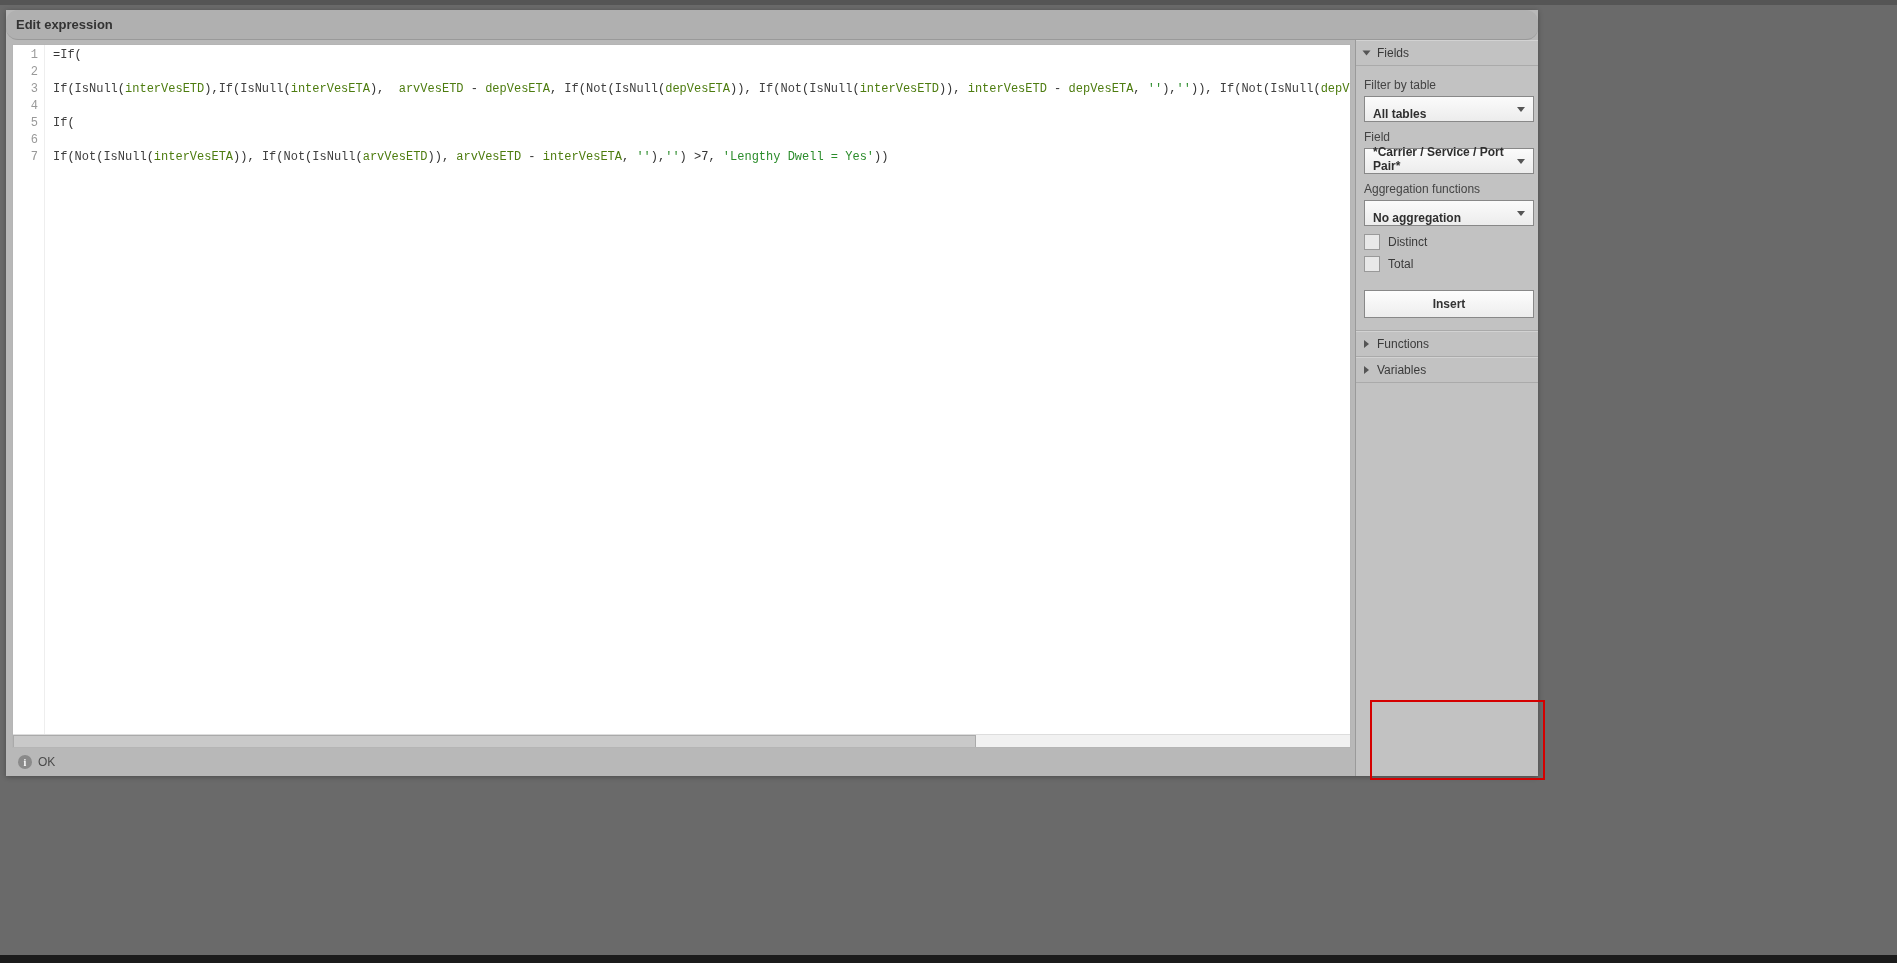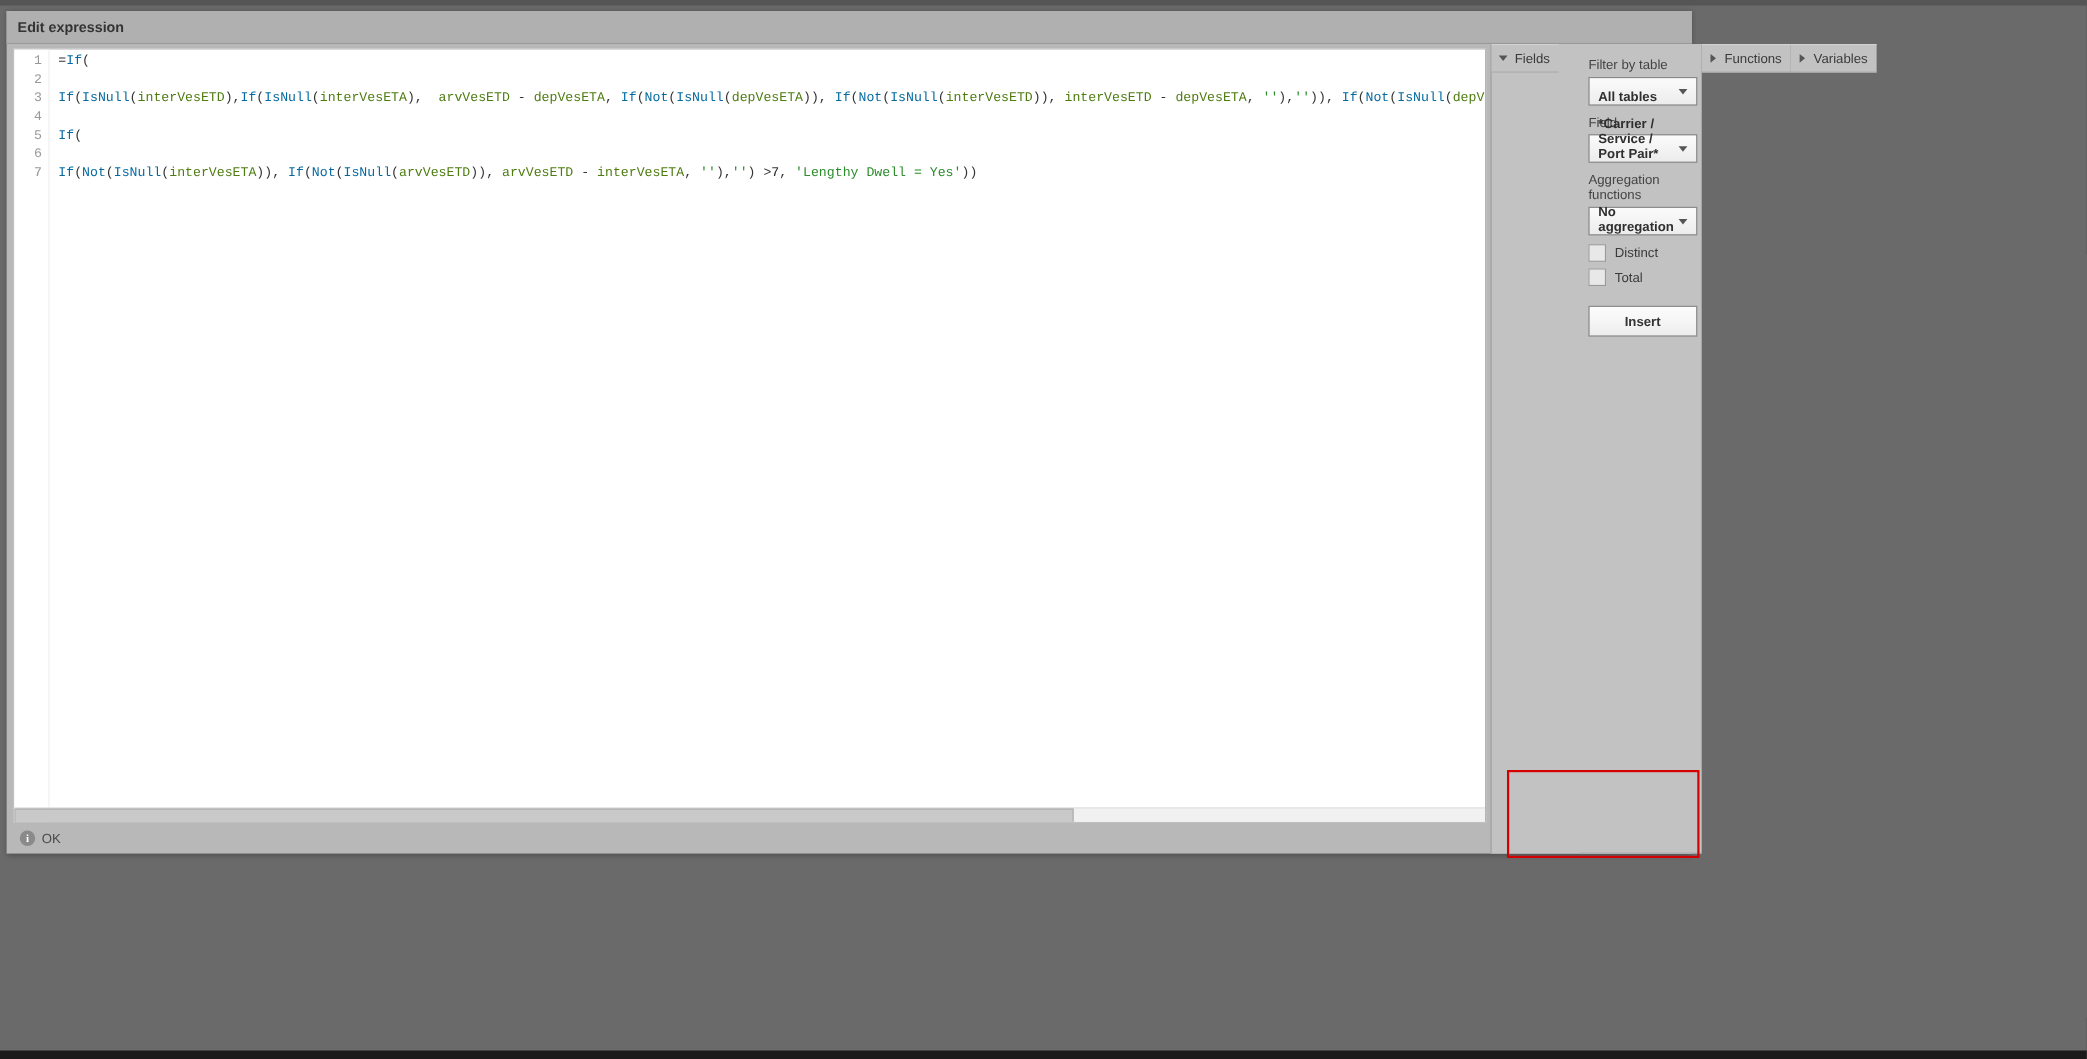--- a/index.html
+++ b/index.html
@@ -29,20 +29,21 @@
   .dialog-titlebar {
     height: 30px;
     background: #b0b0b0;
     display: flex;
     align-items: center;
     padding: 0 10px;
     font-size: 13px;
     font-weight: bold;
     color: #333;
     border-bottom: 1px solid #999;
+    border-radius: 12px;
   }
   
   .dialog-body {
     flex: 1;
     display: flex;
     min-height: 0;
   }
   
   .editor-wrap {
     flex: 1;
@@ -79,21 +80,21 @@
     flex: 1;
     font-family: "Courier New", monospace;
     font-size: 12px;
     line-height: 17px;
     padding: 2px 4px 0 8px;
     white-space: pre;
     color: #111;
     overflow: hidden;
   }
   .op { color: #333; }
-  .fn { color: #0369a1; }
+  .fn { color: #404040; }
   .field { color: #4d7c0f; }
   .str { color: #2b8c2b; }
   
   .editor-hscroll {
     position: absolute;
     left: 0; right: 0; bottom: -1px;
     height: 14px;
     background: #f1f1f1;
     border-top: 1px solid #ddd;
     display: flex;
@@ -144,21 +145,21 @@
     font-weight: bold;
     color: #333;
     cursor: pointer;
   }
   
   .side-panel {
     width: 183px;
     background: #c2c2c2;
     border-left: 1px solid #9a9a9a;
     display: flex;
-    flex-direction: row;
+    flex-direction: column;
     font-size: 12px;
     color: #3a3a3a;
   }
   .accordion-header {
     height: 26px;
     display: flex;
     align-items: center;
     padding: 0 8px;
     border-bottom: 1px solid #aaa;
     border-top: 1px solid #d2d2d2;
@@ -170,21 +171,20 @@
     width: 0; height: 0;
     border-top: 4px solid transparent;
     border-bottom: 4px solid transparent;
     border-left: 5px solid #555;
     margin-right: 8px;
   }
   .fields-body {
     padding: 8px 4px 12px 8px;
     background: #c2c2c2;
     border-bottom: 1px solid #aaa;
-    margin-left: 19px;
   }
   .lbl { font-size: 12px; color: #444; margin: 4px 0 4px 0; display:block;}
   .select {
     width: 100%;
     height: 26px;
     background: linear-gradient(#fbfbfb,#ececec);
     border: 1px solid #888;
     font-size: 12px;
     font-weight: bold;
     color: #2f2f2f;

